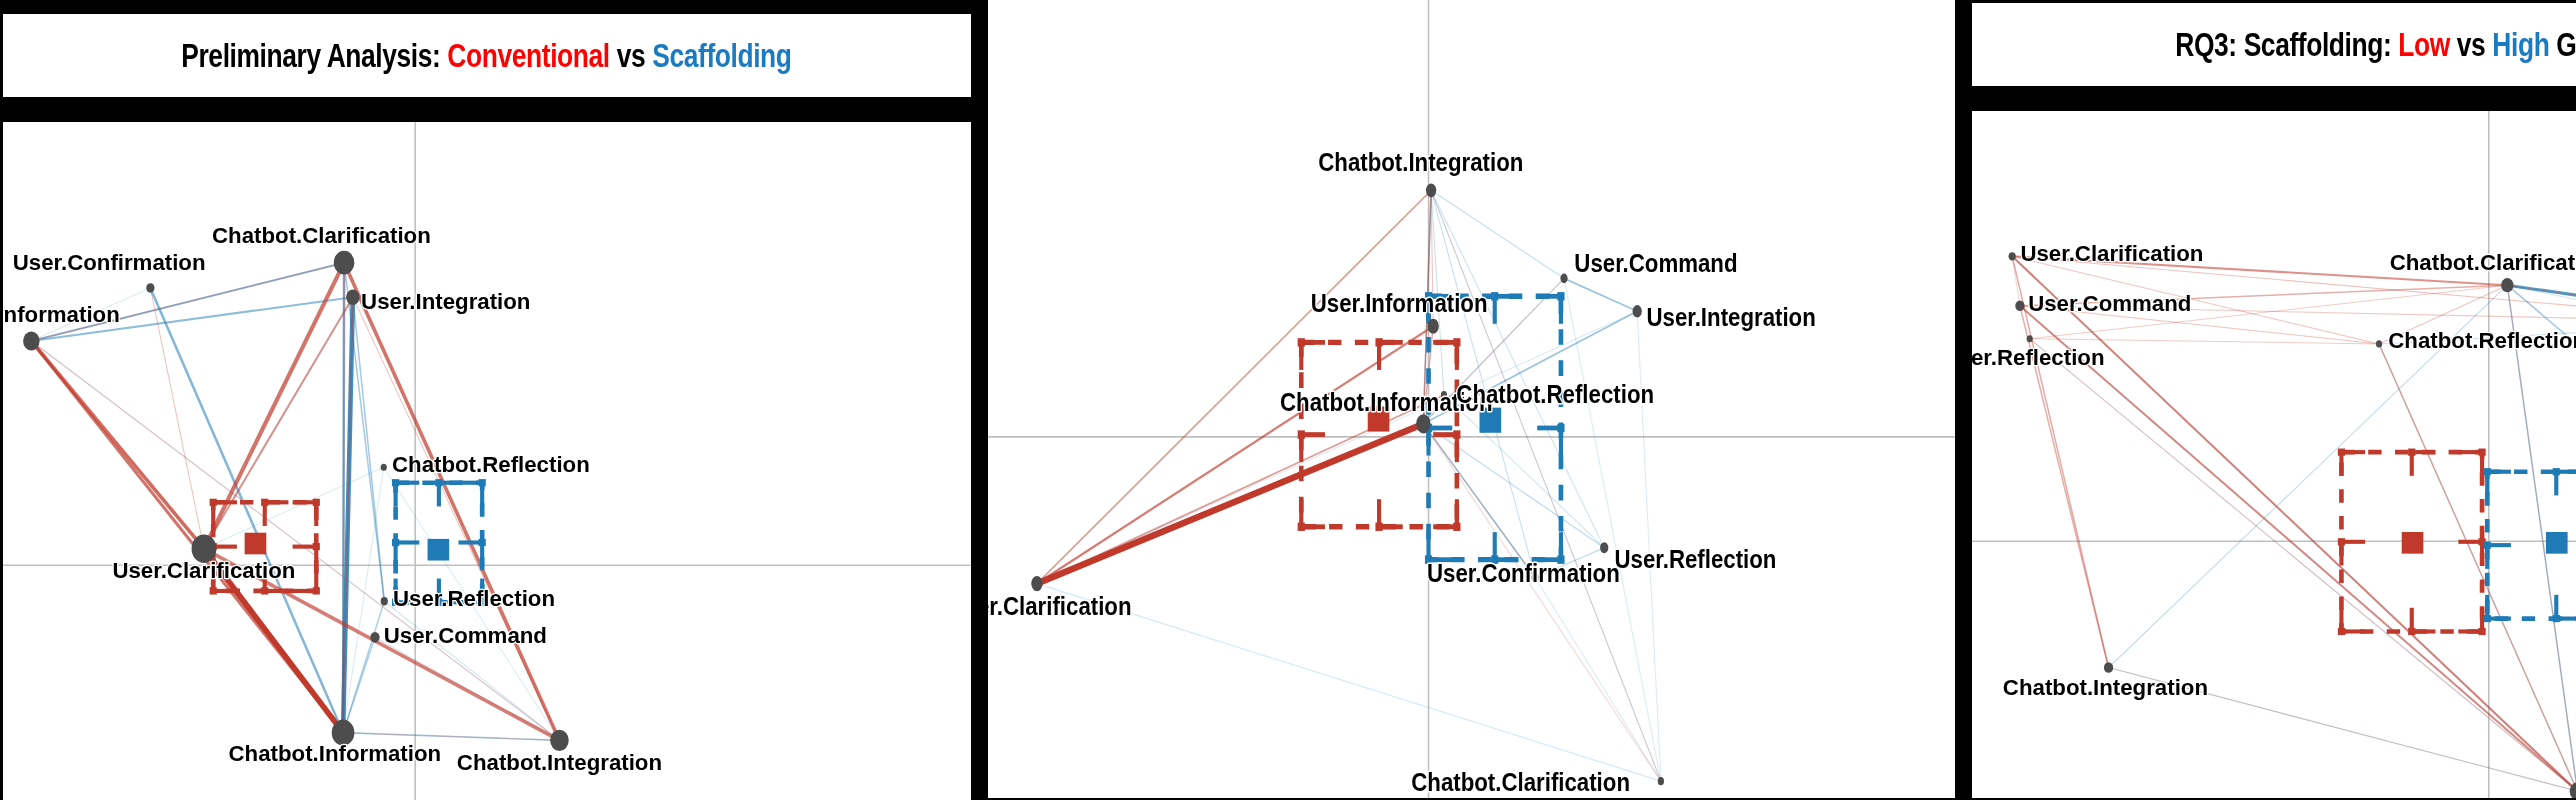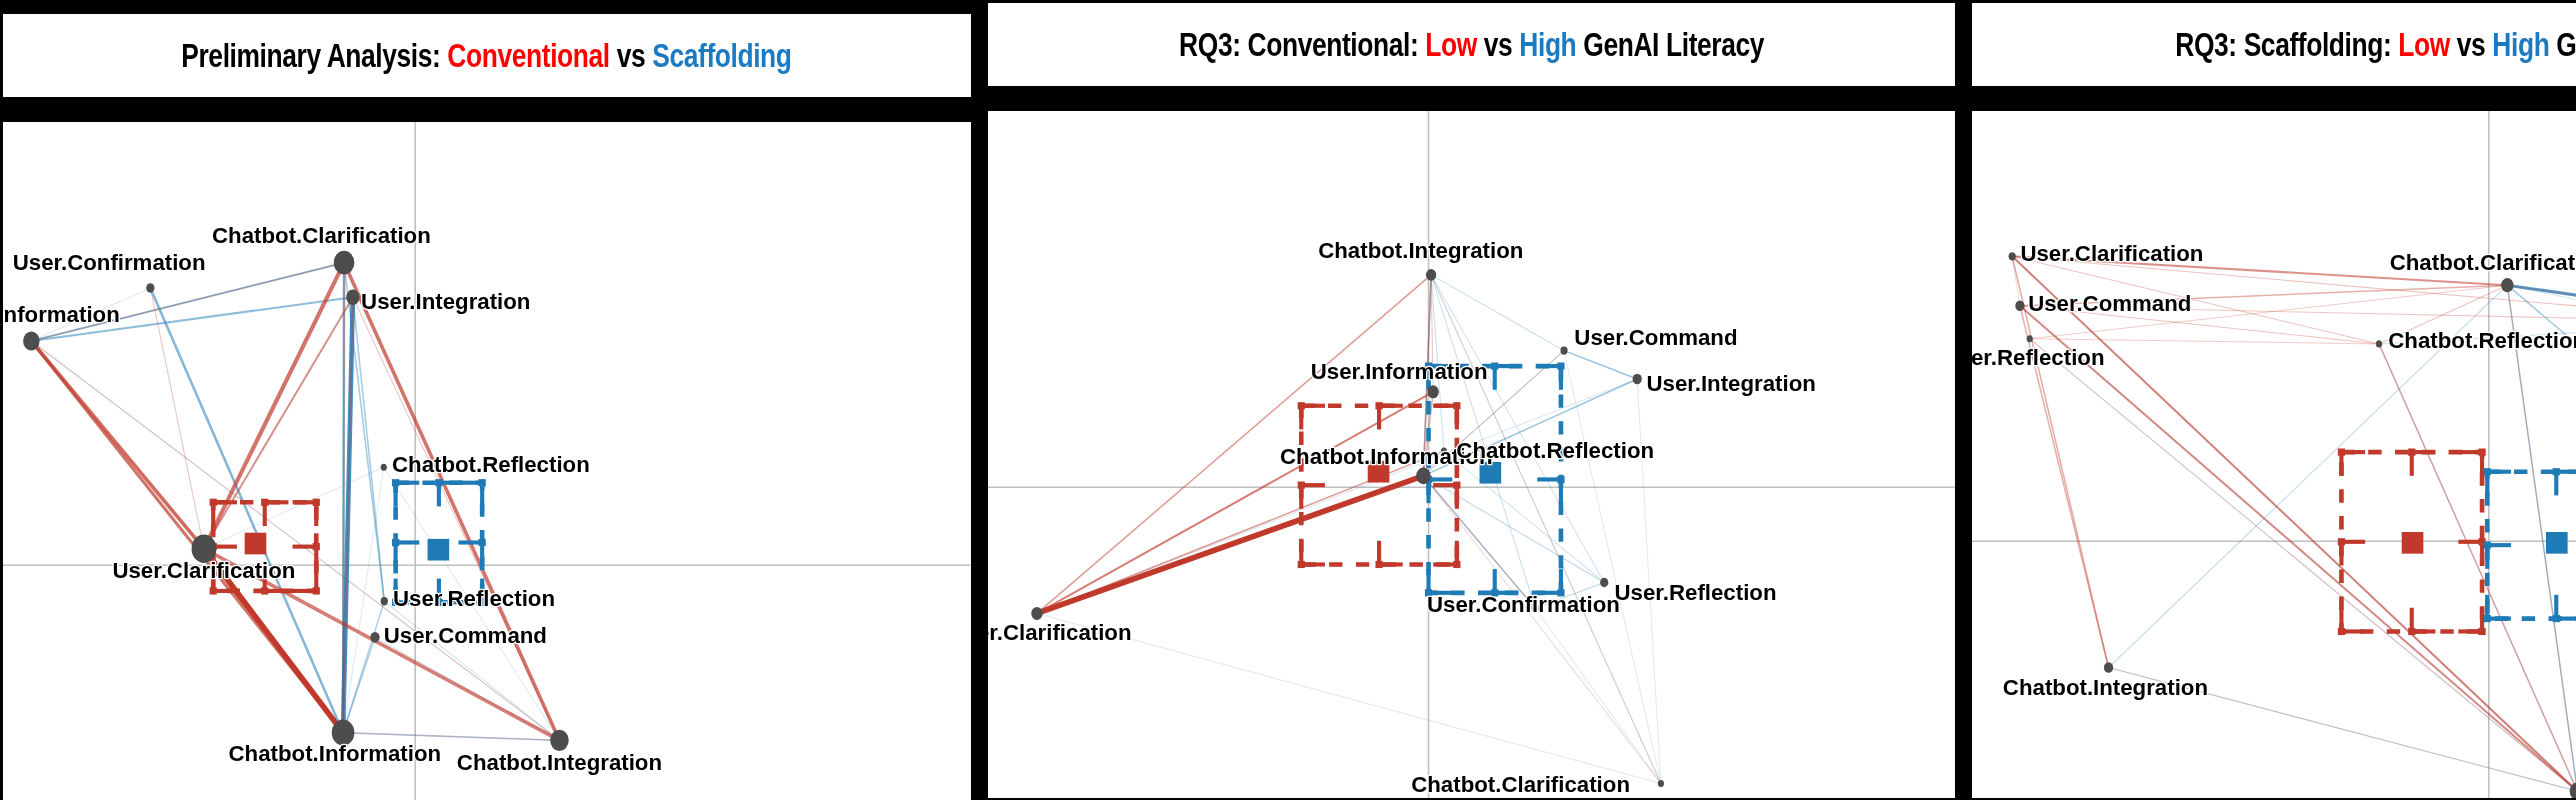--- a/index.html
+++ b/index.html
@@ -199,25 +199,20 @@
               <text x="757" y="940" class="nodelabel" text-anchor="start" font-size="43.2px">User.Reflection</text>
               <text x="739" y="1011" class="nodelabel" text-anchor="start" font-size="43.2px">User.Command</text>
               <text x="644" y="1241" class="nodelabel" text-anchor="middle" font-size="43.2px">Chatbot.Information</text>
               <text x="1080" y="1258" class="nodelabel" text-anchor="middle" font-size="43.2px">Chatbot.Integration</text>
             </g>
           </svg>
         </div>
       </div>
     </div>
     <div class="panel">
-      <div class="title-box">
-        <div class="title-inner">
-          <div class="title-text"><span>RQ3: Conventional: </span><span class="red">Low</span><span> vs </span><span class="blue">High</span><span> GenAI Literacy</span></div>
-        </div>
-      </div>
       <div class="plot-box">
         <div class="plot-inner">
           <svg class="net" viewBox="0 0 1878 1333" preserveAspectRatio="none">
             <line x1="855" y1="0" x2="855" y2="1333" stroke="#BFBFBF" stroke-width="3"></line>
             <line x1="0" y1="730" x2="1878" y2="730" stroke="#BFBFBF" stroke-width="3"></line>
             <g>
               <line x1="860" y1="318" x2="845" y2="708" stroke="#1F7BB6" stroke-width="3" stroke-opacity="0.4" stroke-linecap="round"></line>
               <line x1="1118" y1="465" x2="1260" y2="520" stroke="#1F7BB6" stroke-width="3" stroke-opacity="0.45" stroke-linecap="round"></line>
               <line x1="1260" y1="520" x2="845" y2="708" stroke="#1F7BB6" stroke-width="3" stroke-opacity="0.45" stroke-linecap="round"></line>
               <line x1="845" y1="708" x2="1062" y2="965" stroke="#1F7BB6" stroke-width="3" stroke-opacity="0.4" stroke-linecap="round"></line>

